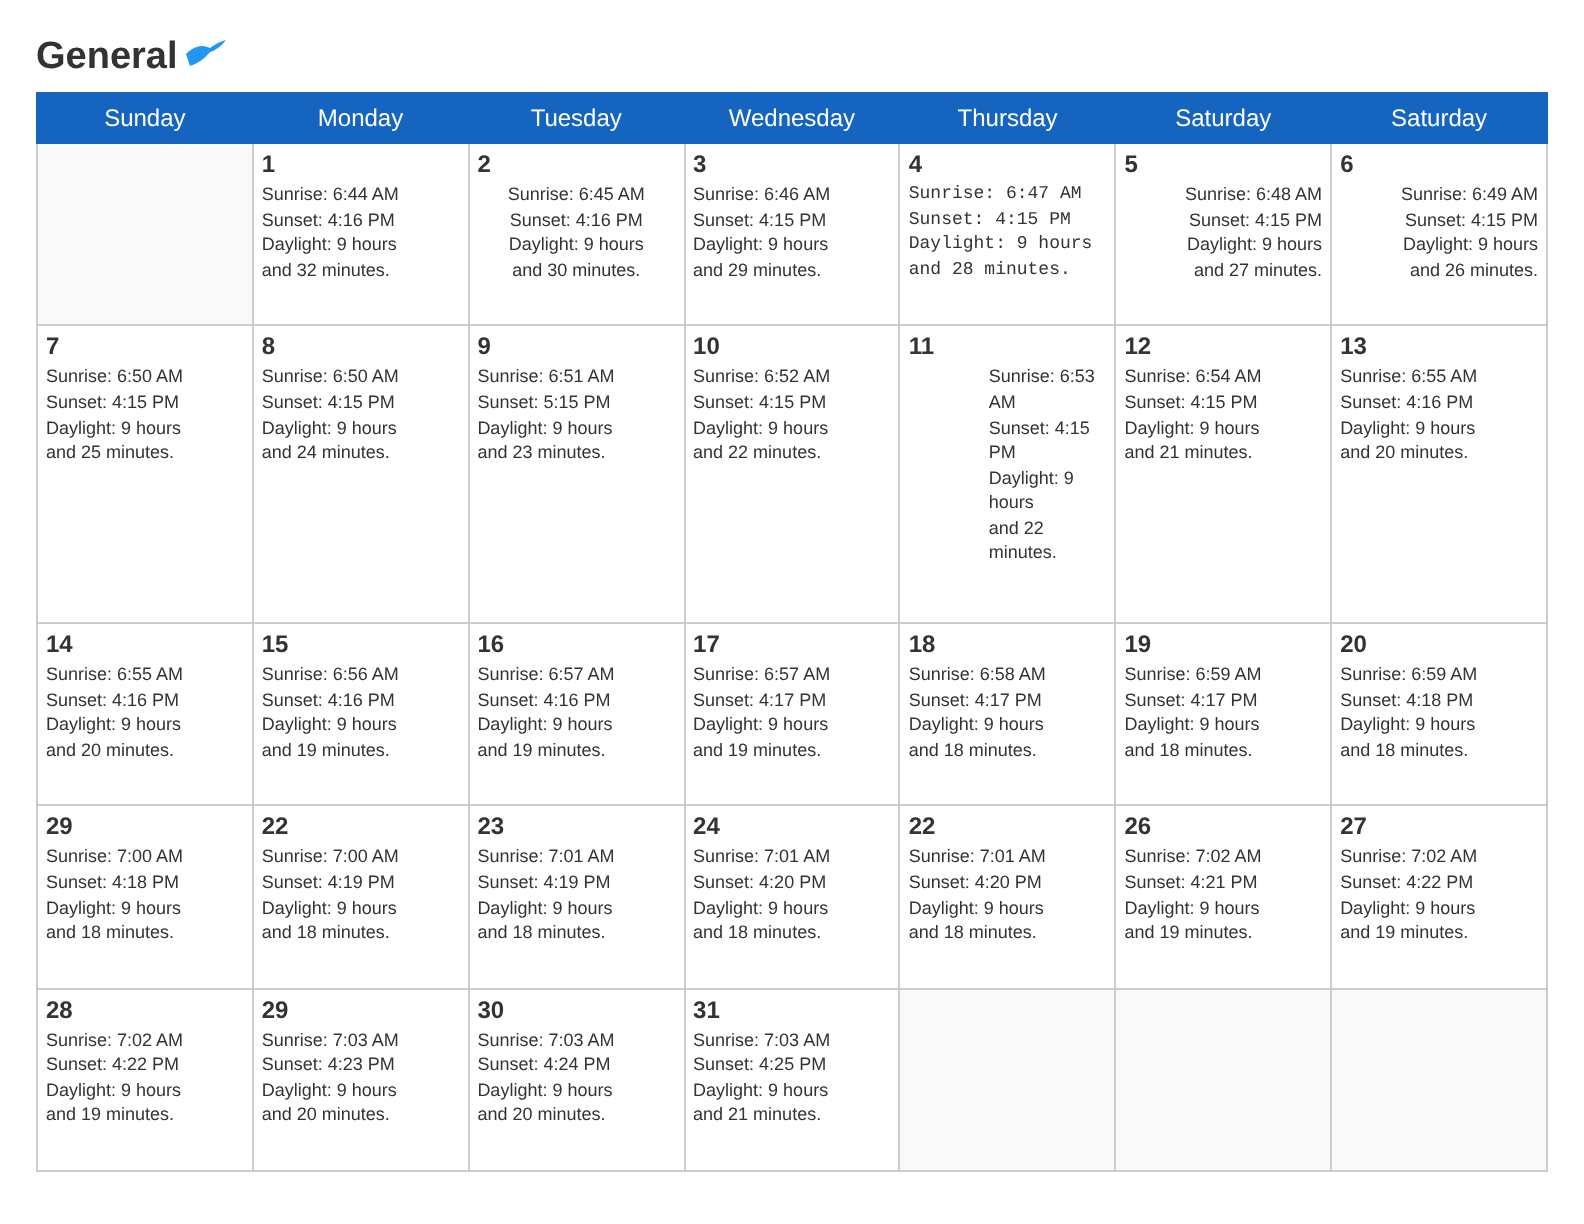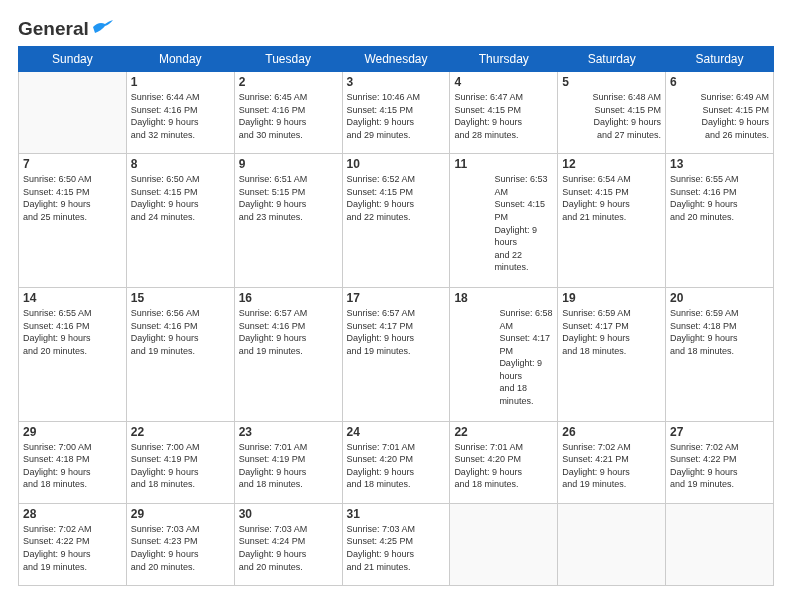--- a/index.html
+++ b/index.html
@@ -121,35 +121,35 @@
           <td class="empty"></td>
           <td>
             <span class="day-number">1</span>
             <div class="day-info" style="white-space: pre-line;">Sunrise: 6:44 AM
 Sunset: 4:16 PM
 Daylight: 9 hours
 and 32 minutes.</div>
           </td>
           <td>
             <span class="day-number">2</span>
-            <div class="day-info" style="white-space: pre-line;">Sunrise: 6:45 AM
+            <div class="day-info" style="white-space: pre-line; text-align: center;">Sunrise: 6:45 AM
 Sunset: 4:16 PM
 Daylight: 9 hours
 and 30 minutes.</div>
           </td>
           <td>
             <span class="day-number">3</span>
-            <div class="day-info" style="white-space: pre-line;">Sunrise: 10:46 AM
+            <div class="day-info" style="white-space: pre-line;">Sunrise: 6:46 AM
 Sunset: 4:15 PM
 Daylight: 9 hours
 and 29 minutes.</div>
           </td>
           <td>
             <span class="day-number">4</span>
-            <div class="day-info" style="white-space: pre-line;">Sunrise: 6:47 AM
+            <div class="day-info" style="white-space: pre-line; font-family: Liberation Mono, monospace;">Sunrise: 6:47 AM
 Sunset: 4:15 PM
 Daylight: 9 hours
 and 28 minutes.</div>
           </td>
           <td>
             <span class="day-number">5</span>
             <div class="day-info" style="white-space: pre-line; text-align: right;">Sunrise: 6:48 AM
 Sunset: 4:15 PM
 Daylight: 9 hours
 and 27 minutes.</div>
@@ -237,21 +237,21 @@
           </td>
           <td>
             <span class="day-number">17</span>
             <div class="day-info" style="white-space: pre-line;">Sunrise: 6:57 AM
 Sunset: 4:17 PM
 Daylight: 9 hours
 and 19 minutes.</div>
           </td>
           <td>
             <span class="day-number">18</span>
-            <div class="day-info" style="white-space: pre-line; margin-left: 45px;">Sunrise: 6:58 AM
+            <div class="day-info" style="white-space: pre-line;">Sunrise: 6:58 AM
 Sunset: 4:17 PM
 Daylight: 9 hours
 and 18 minutes.</div>
           </td>
           <td>
             <span class="day-number">19</span>
             <div class="day-info" style="white-space: pre-line;">Sunrise: 6:59 AM
 Sunset: 4:17 PM
 Daylight: 9 hours
 and 18 minutes.</div>

